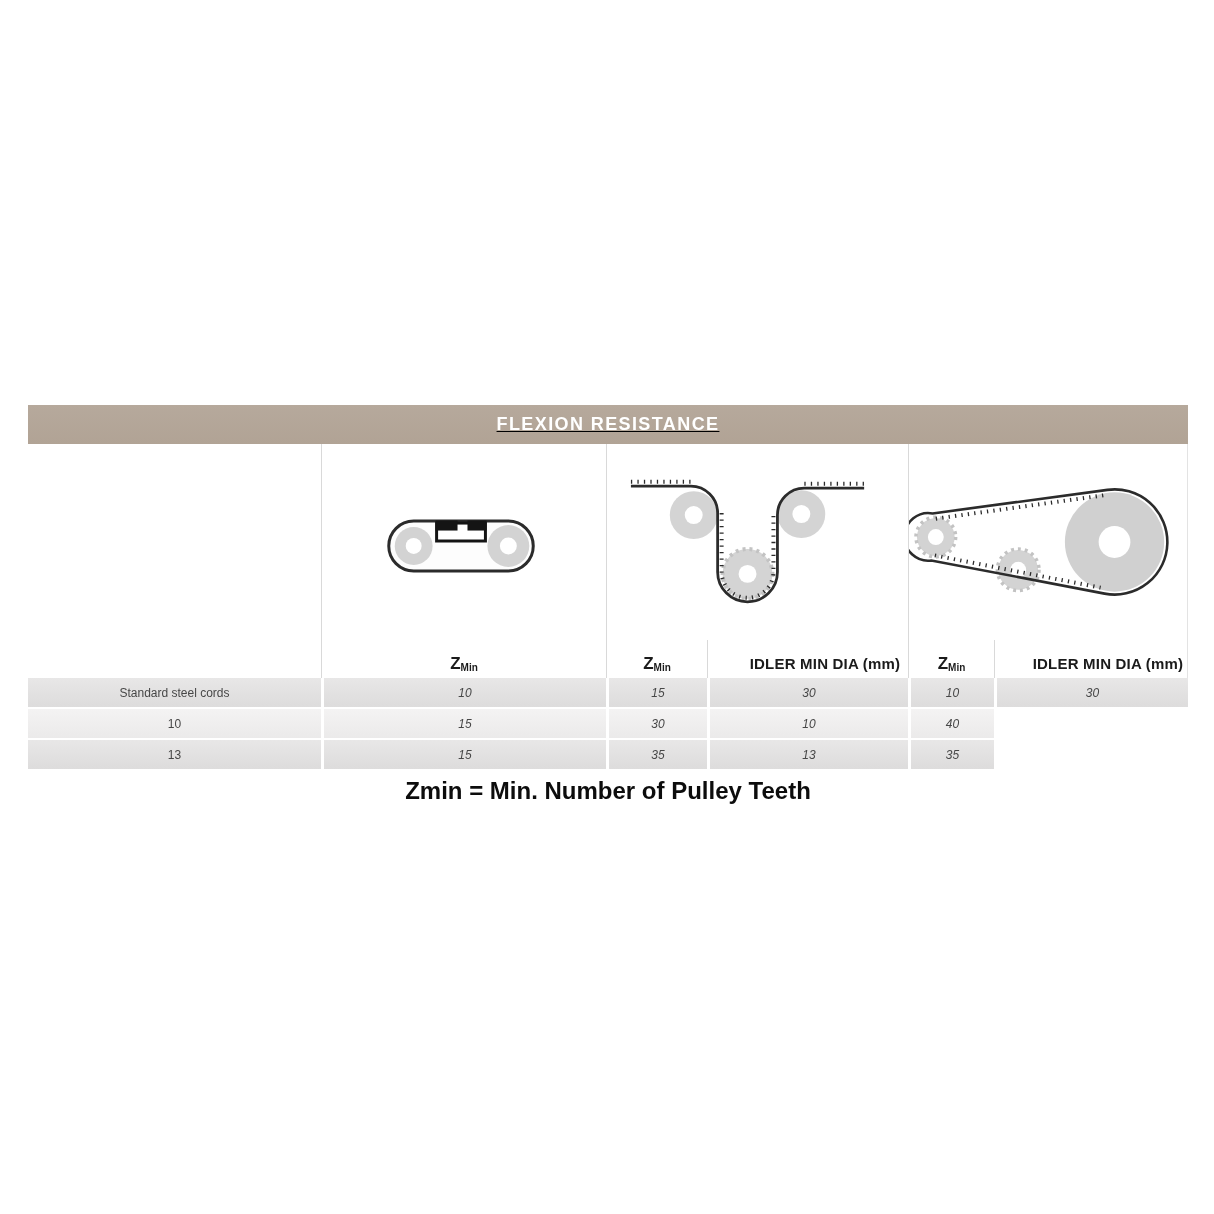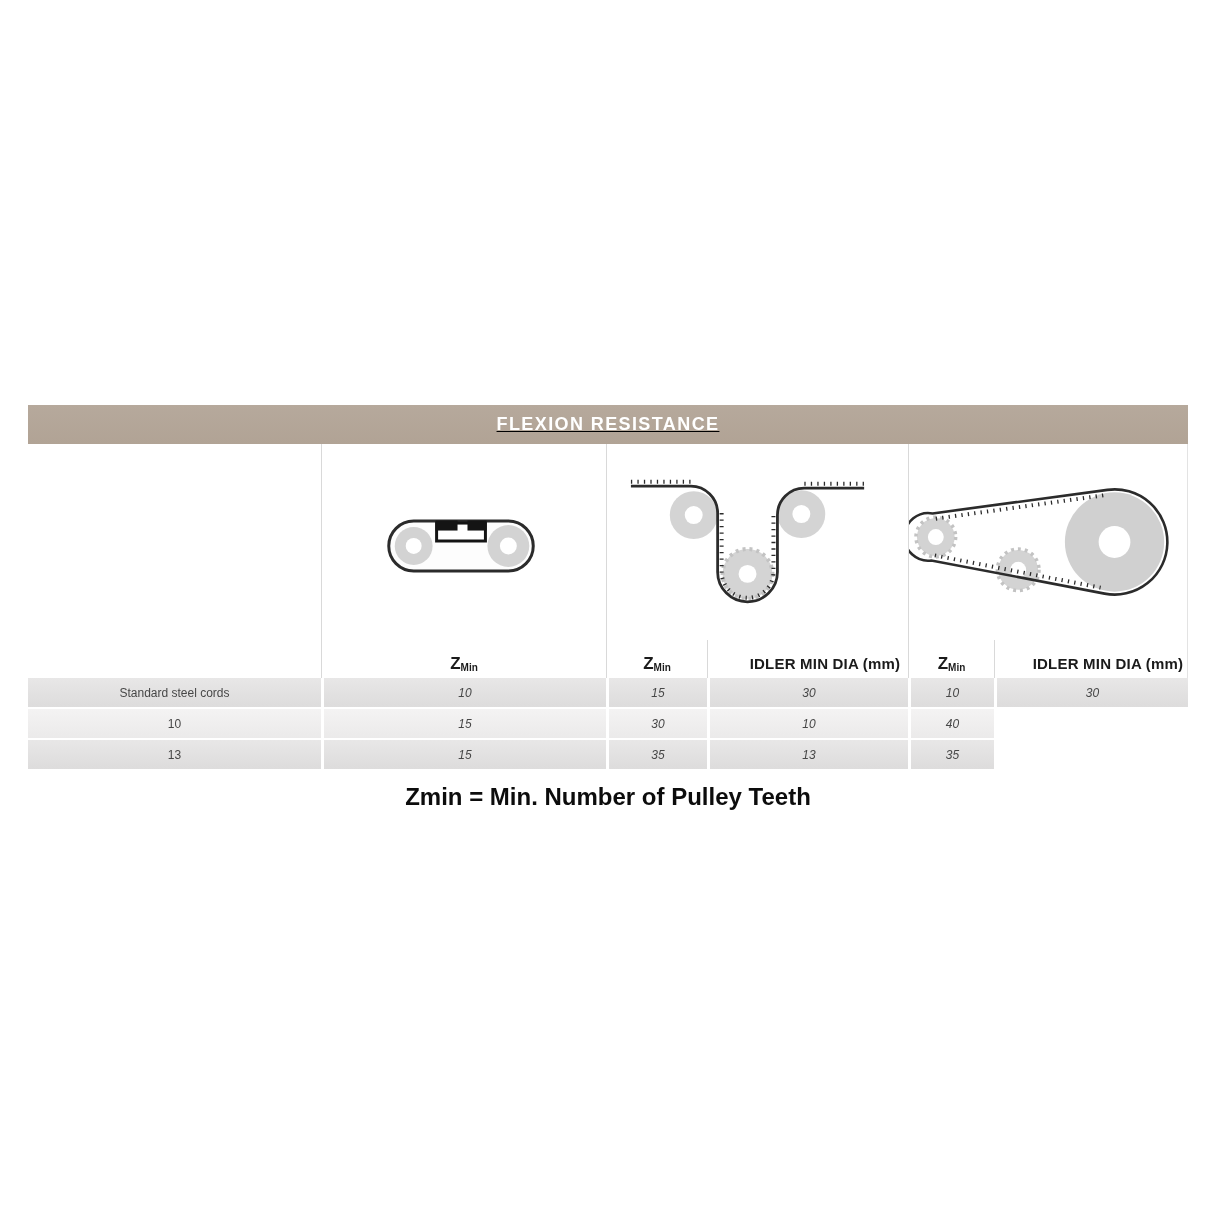--- a/index.html
+++ b/index.html
@@ -66,21 +66,21 @@
   .data-row .cell {
     display:flex; align-items:center; justify-content:center;
     font-size:12px;
     color:#474747;
   }
   .data-row .cell + .cell { border-left:3px solid #ffffff;font-style:italic; }
   .row-stripe .cell { background:linear-gradient(180deg,#e8e7e7 0%,#dddcdc 100%); }
   .row-light  .cell { background:linear-gradient(180deg,#f4f3f3 0%,#ebeaea 100%); }
   
   .caption {
-    margin-top:14px;
+    margin-top:8px;
     text-align:center;
     font-size:24px;
     font-weight:bold;
     color:#0c0c0c;
   }
 </style>
 </head>
 <body>
 
 <div class="page">

